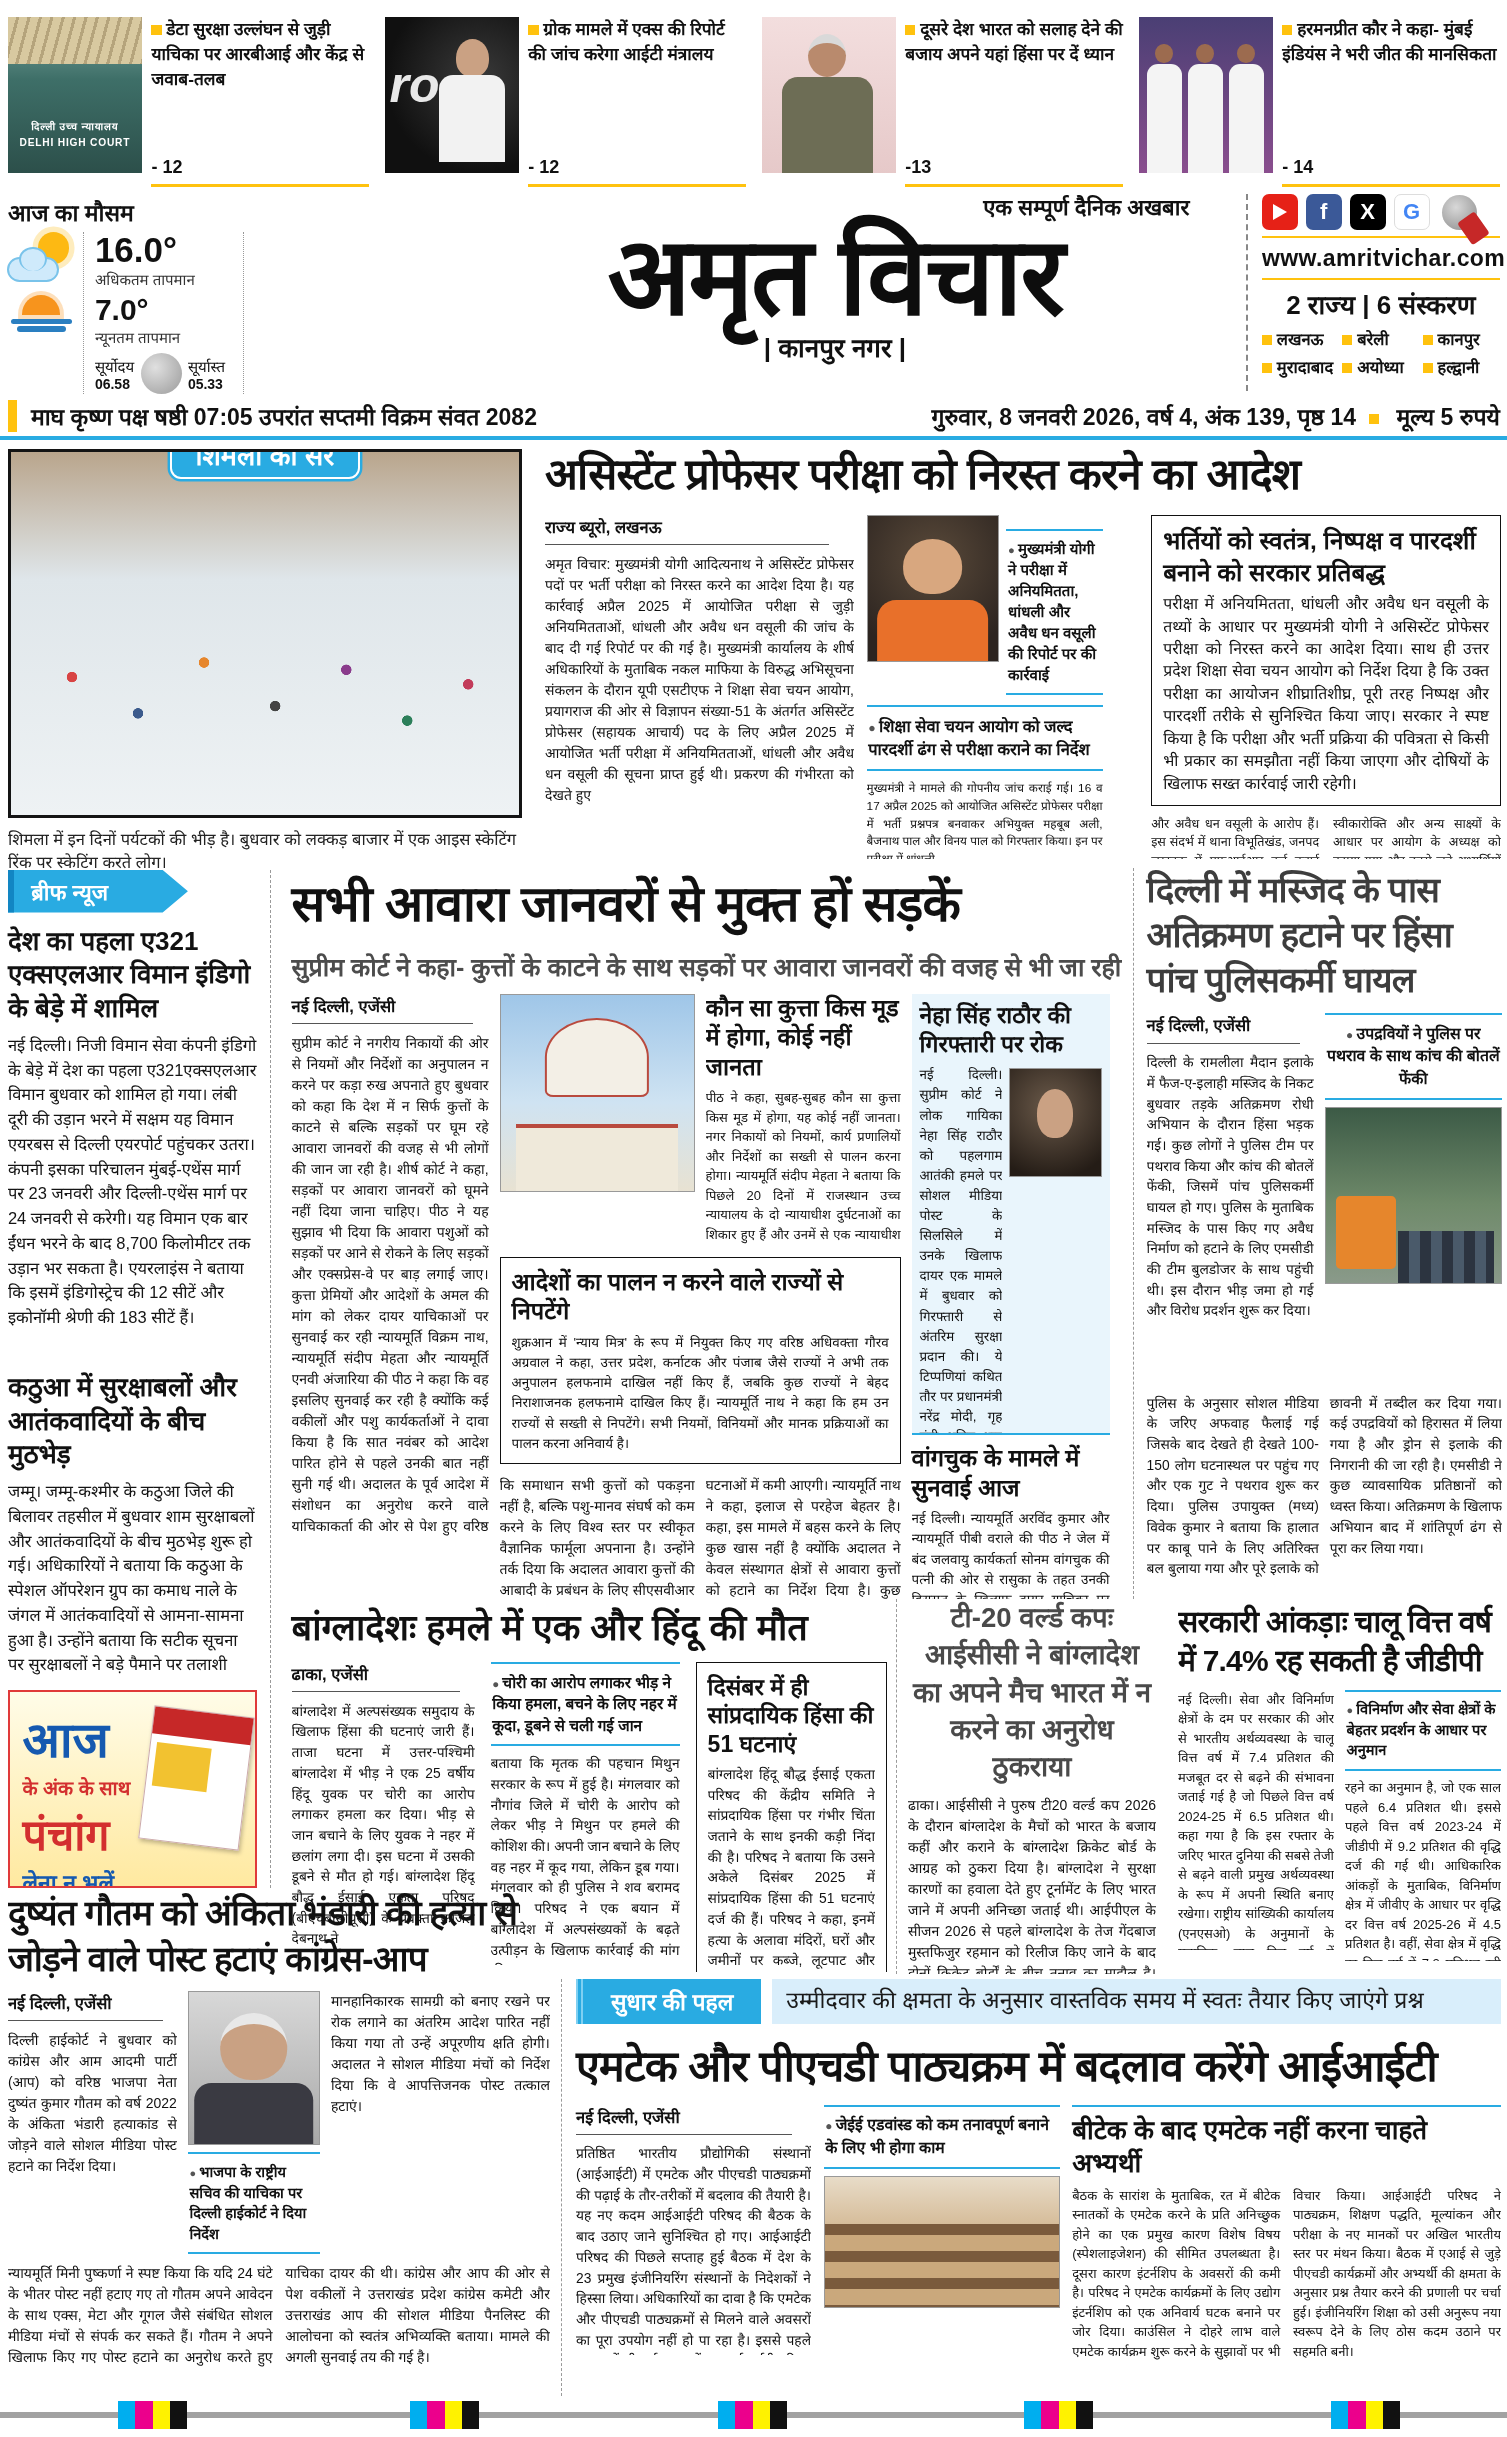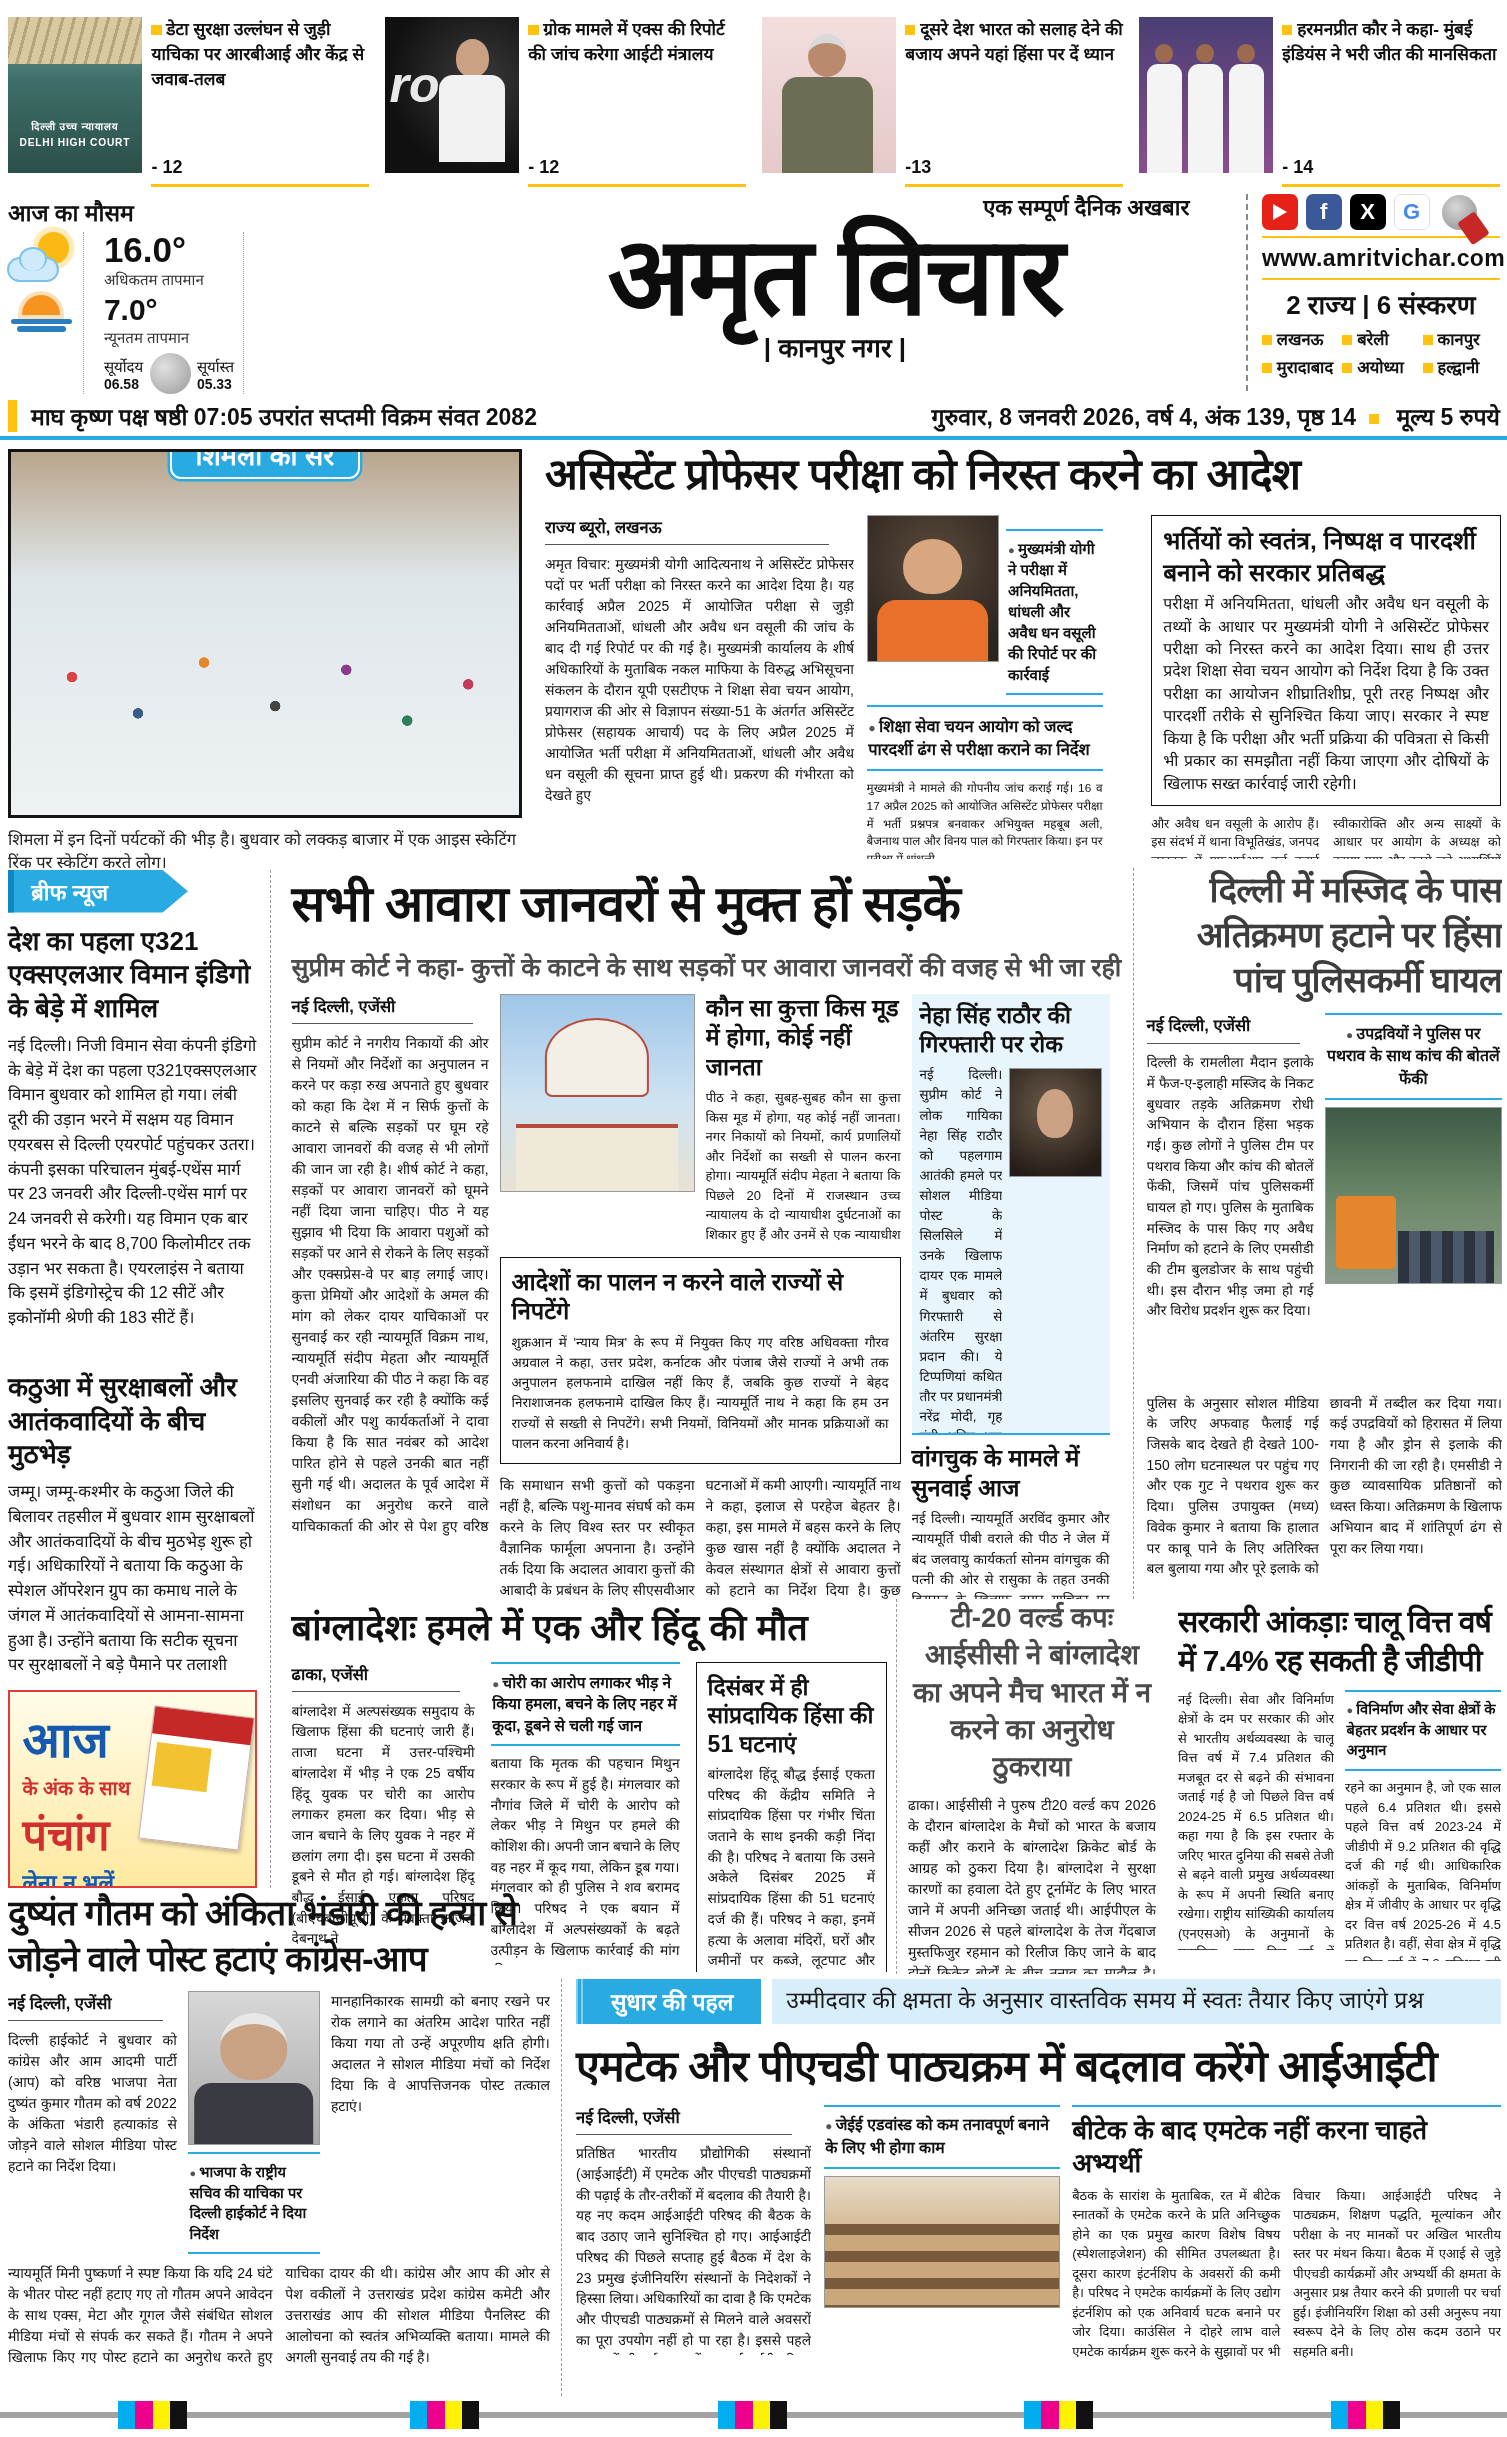--- a/index.html
+++ b/index.html
@@ -54,21 +54,21 @@
   .ph-leader { background:linear-gradient(180deg,#d8d8d8 0%,#a8a8a8 100%); }
   .ph-leader .head { position:absolute; left:50%; top:14%; transform:translateX(-50%); width:52%; height:44%; border-radius:50% 50% 46% 46%; background:#c9a183; border-top:11px solid #e8e8e8; }
   .ph-leader .coat { position:absolute; left:50%; bottom:0; transform:translateX(-50%); width:92%; height:40%; border-radius:17.3px 17.3px 0 0; background:#3a3a42; }
   .ph-class { background:linear-gradient(180deg,#e8dcc8 0%,#caa87c 60%,#9a7a54 100%); }
   .ph-class .rows { position:absolute; left:0; right:0; bottom:0; height:64%; background:repeating-linear-gradient(180deg,#7a5a3c 0 11px,#caa87c 11px 27px); }
 
   
   #masthead { position:absolute; left:7.9px; top:191px; width:1492px; height:205px; }
   .weather { position:absolute; left:0; top:4.7px; width:236px; }
   .w-title { font-size:23px; font-weight:bold; }
-  .w-grid { display:flex; gap:20px; margin-top:4.7px; }
+  .w-grid { display:flex; gap:11px; margin-top:4.7px; }
   .w-icons { width:76px; display:flex; flex-direction:column; gap:12.6px; align-items:center; border-right:1.6px dotted #999; padding-right:7.9px; }
   .icon-cloudsun { position:relative; width:68px; height:50px; }
   .icon-cloudsun .sun { position:absolute; right:6.3px; top:0; width:31.5px; height:31.5px; border-radius:50%; background:#fdb913; box-shadow:0 0 0 5.5px rgba(253,185,19,.28); }
   .icon-cloudsun .cloud { position:absolute; left:0; bottom:0; width:52px; height:25px; border-radius:14px; background:#cfeafb; border:2.4px solid #79c3ea; }
   .icon-cloudsun .cloud::before { content:""; position:absolute; left:9.5px; top:-12.6px; width:23.6px; height:22px; border-radius:50%; background:#cfeafb; border:2.4px solid #79c3ea; border-bottom:none; }
   .icon-sunrise { position:relative; width:61px; height:41px; }
   .icon-sunrise .half { position:absolute; left:11px; top:0; width:38px; height:20.5px; border-radius:38px 38px 0 0; background:#f7941d; box-shadow:0 0 0 3.9px rgba(247,148,29,.3); }
   .icon-sunrise .wave { position:absolute; left:0; right:0; height:5.5px; border-radius:3.2px; background:#2a7fc1; }
   .w-temps { flex:1; border-right:1.6px dotted #999; padding-right:6.3px; }
   .w-big { font-size:35px; font-weight:bold; line-height:1.0; }
@@ -158,21 +158,21 @@
   .dg-right { grid-column:4; grid-row:1/4; display:flex; flex-direction:column; gap:9.5px; }
   .neha-box { background:#e9f5fc; border-bottom:2.4px solid #29abe2; padding:7.9px; overflow:hidden; height:441px; }
   .neha-box .ph { float:right; width:93px; height:109px; margin:3.2px 0 4.7px 6.3px; border:0.8px solid #999; }
   .neha-box .sub-title { font-size:23px; }
   .neha-box .body { font-size:13.4px; }
   .wang .sub-title { font-size:23.6px; }
   .wang .body { font-size:13.4px; height:102px; }
 
   
   #masjid { position:absolute; left:1133px; top:868px; width:369px; height:731px; padding-left:12.6px; border-left:1.6px dashed #9a9a9a; overflow:hidden; }
-  #masjid h1 { font-size:35px; font-weight:bold; color:#3d3d3d; text-align:right; line-height:1.28; letter-spacing:-0.8px; }
+  #masjid h1 { font-size:35px; font-weight:bold; color:#3d3d3d; text-align:left; line-height:1.28; letter-spacing:-0.8px; }
   .mas-row { display:flex; gap:11px; margin-top:11px; }
   .mas-colA { width:167px; flex:none; }
   .mas-colB { flex:1; display:flex; flex-direction:column; gap:7.9px;text-align:center; }
   .mas-colB .ph { height:177px; border:0.8px solid #999; }
   .mas-colB .bullet-note { font-size:15.8px; }
   #masjid .cols2 { columns:2; column-gap:11px; font-size:13.8px; line-height:1.5; text-align:justify; margin-top:9.5px; height:254px; overflow:hidden; }
   #masjid .body { font-size:13.8px; }
 
   
   #bangladesh { position:absolute; left:279px; top:1602px; width:608px; height:370px; padding-left:12.6px; overflow:hidden; }

